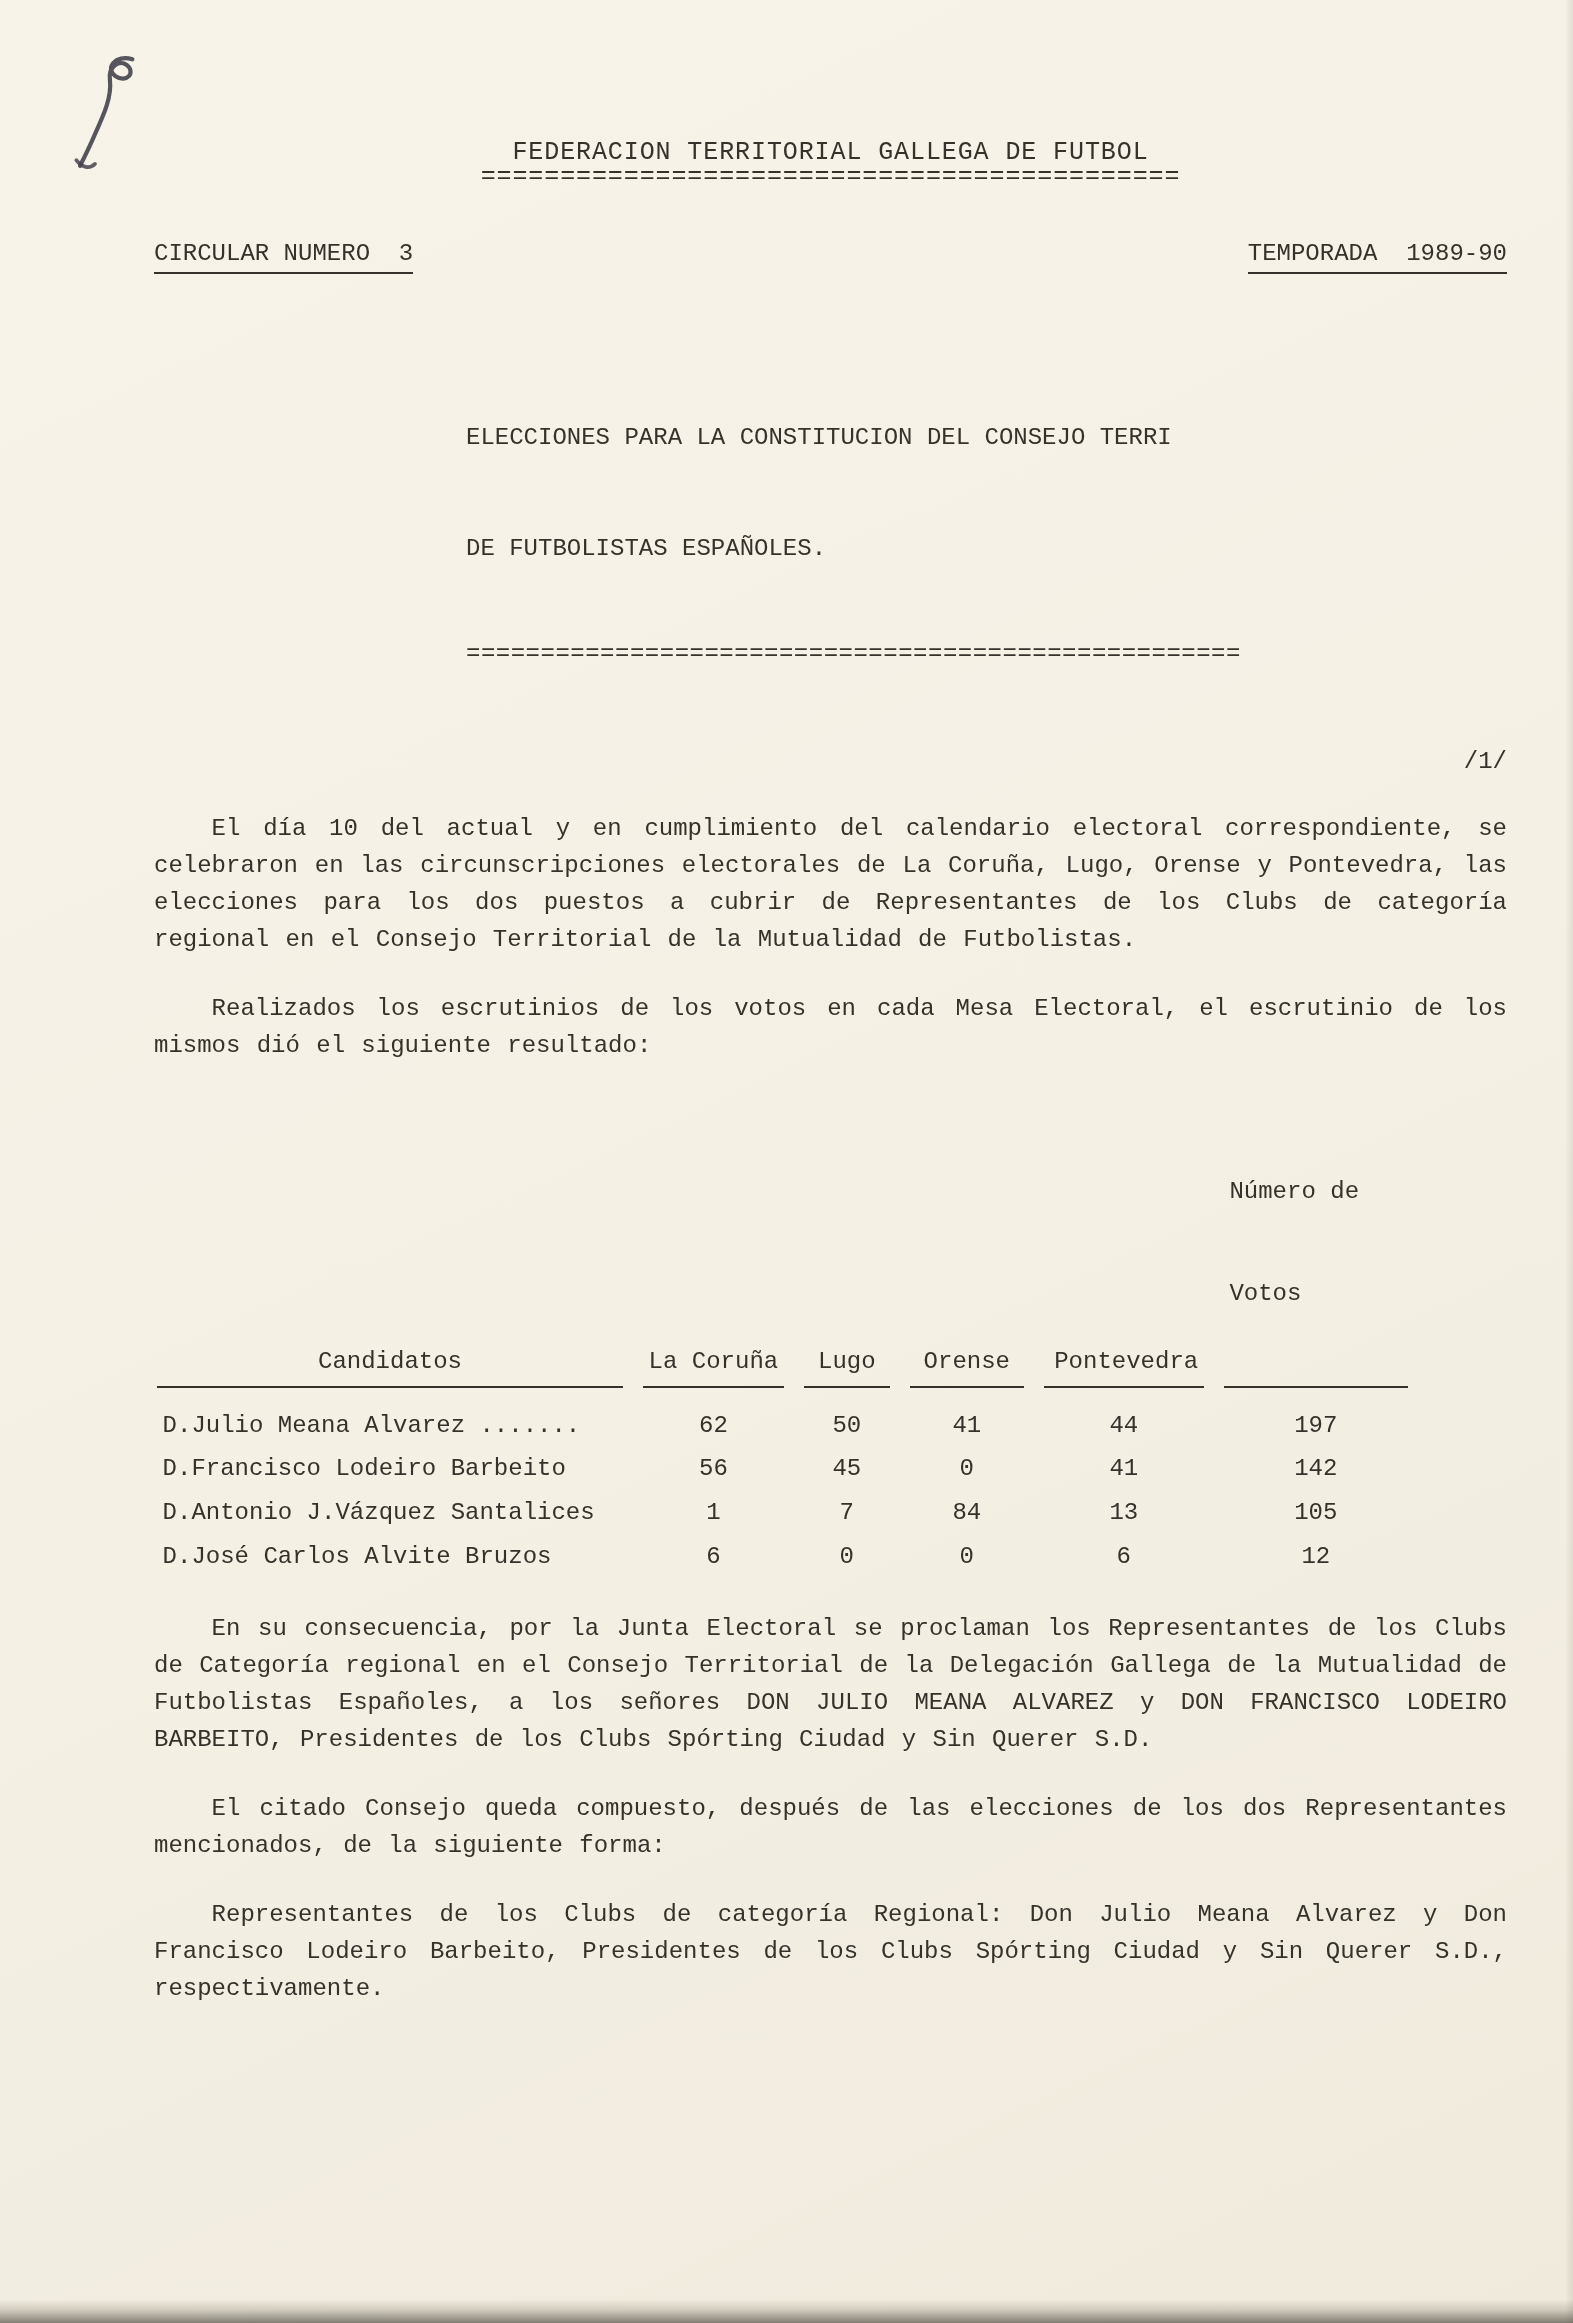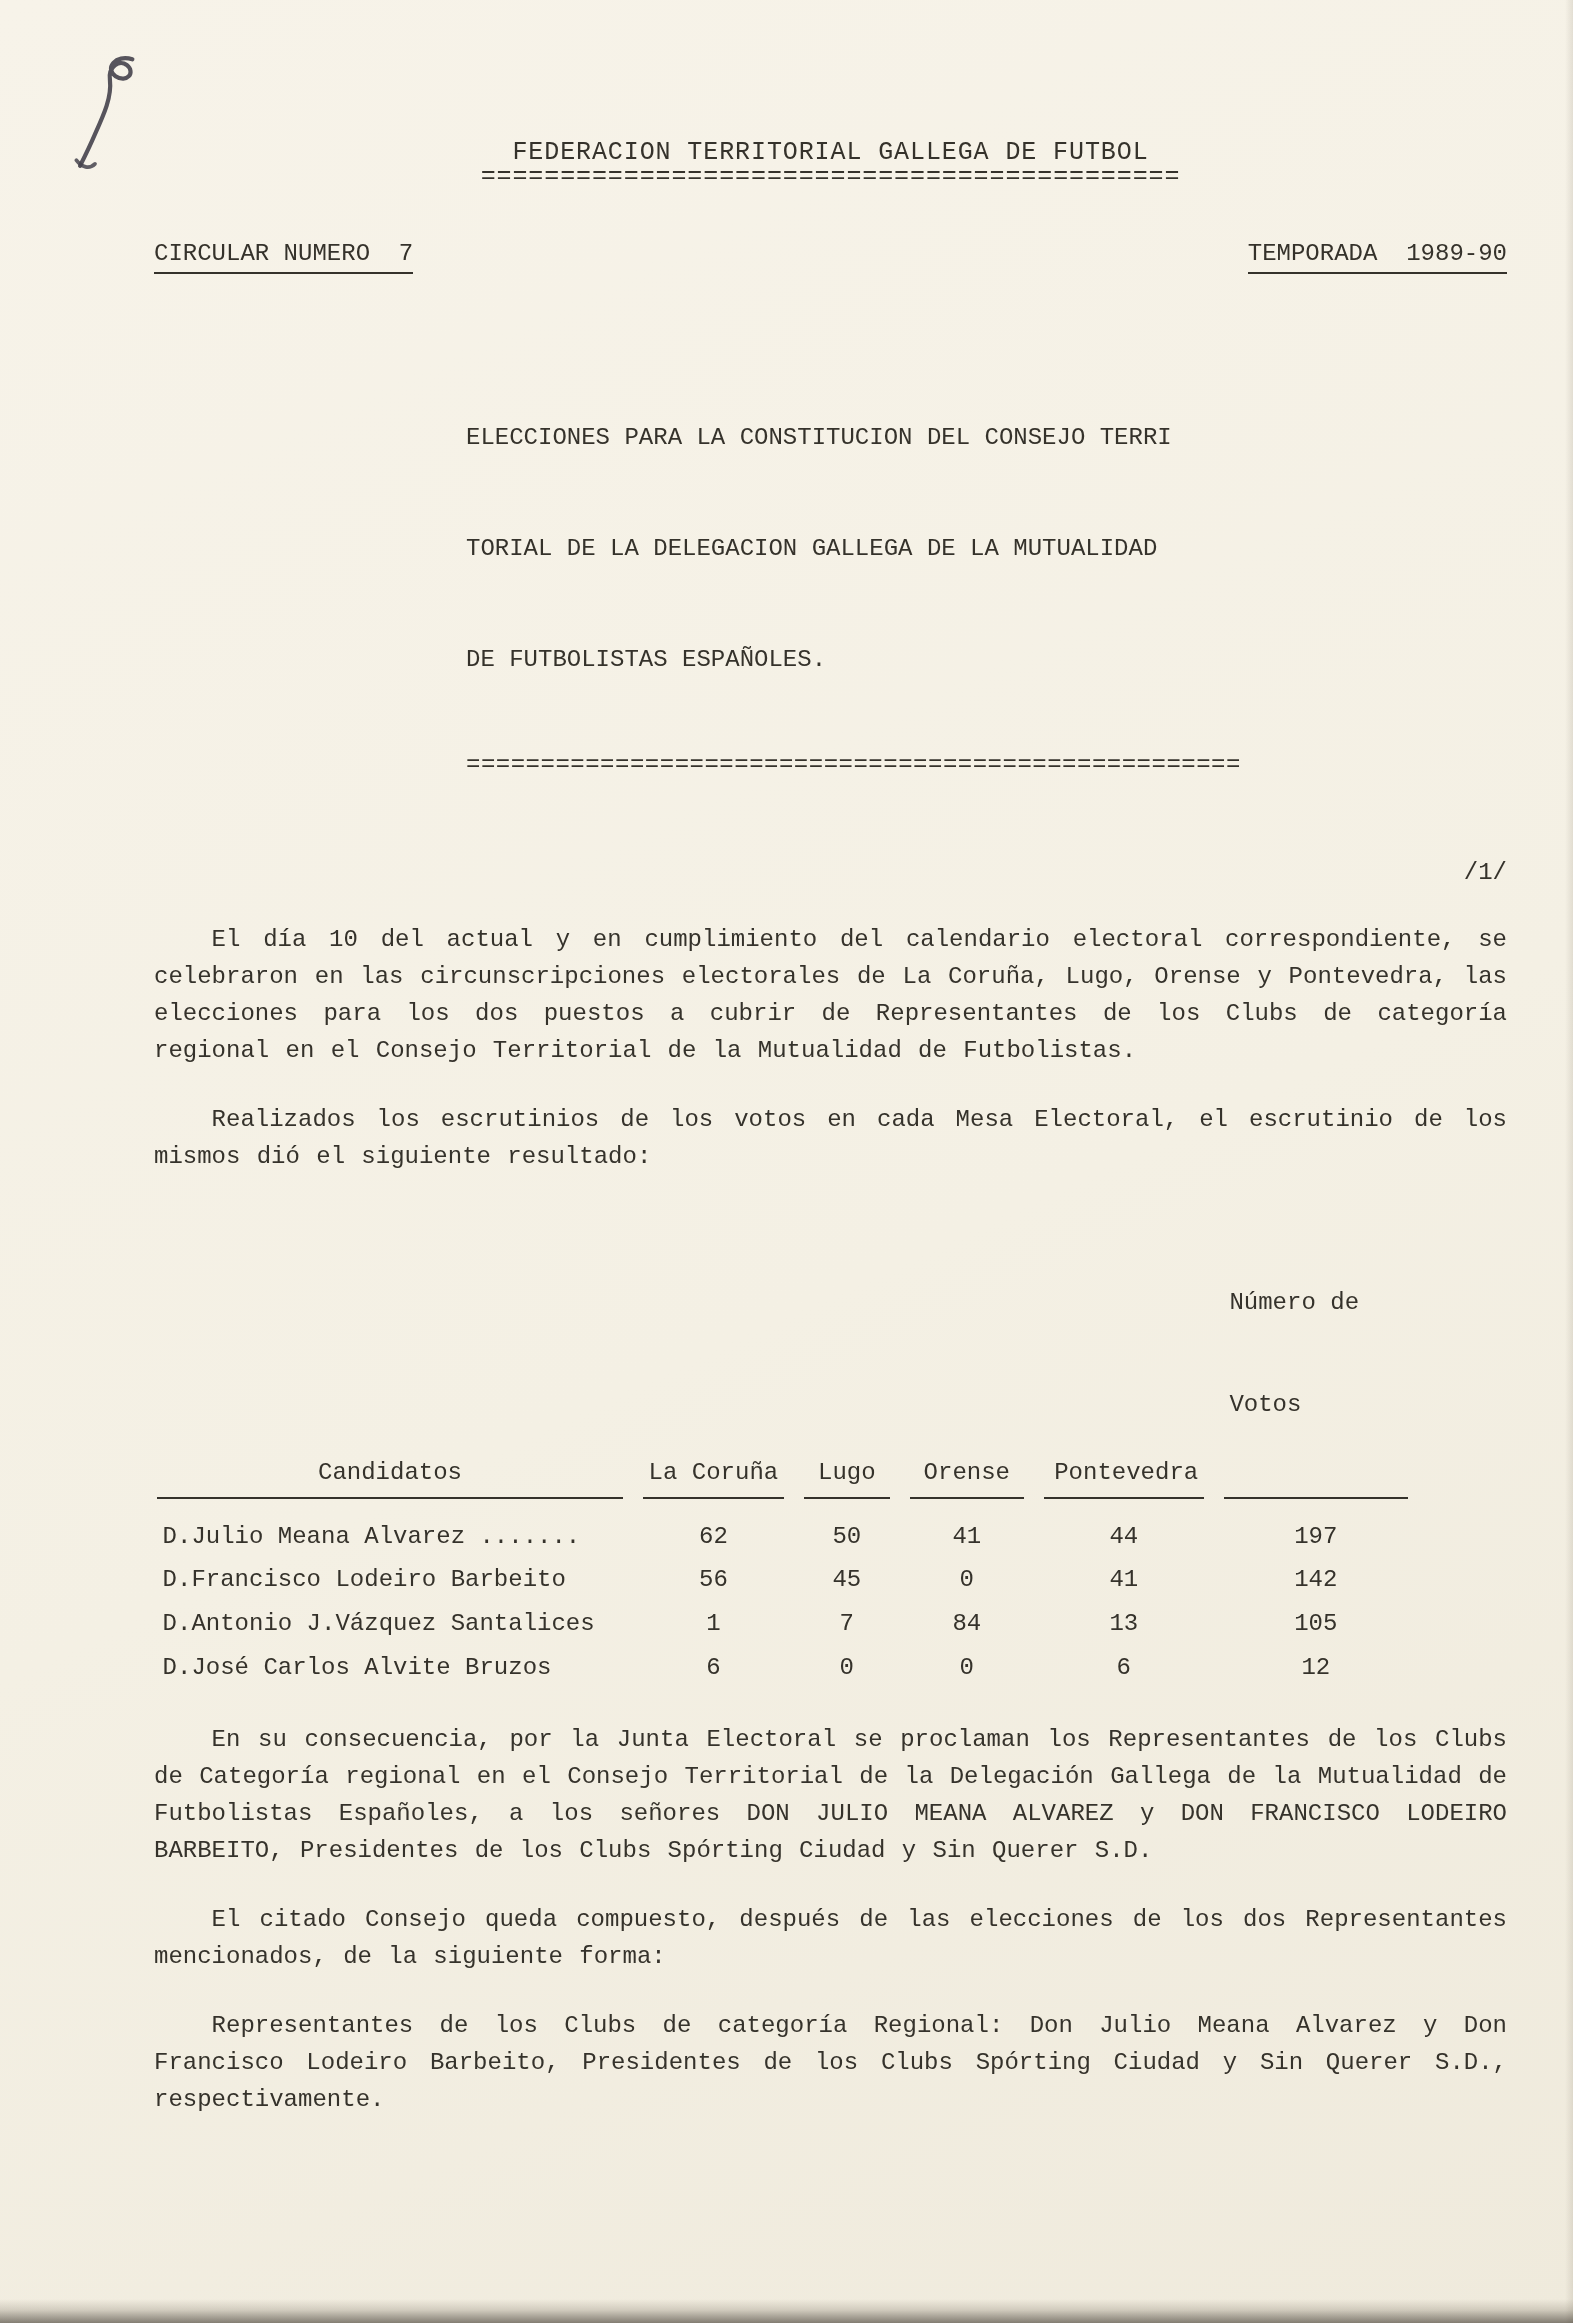--- a/index.html
+++ b/index.html
@@ -130,27 +130,26 @@
     <path d="M70 12 C 52 6, 40 22, 52 30 C 64 38, 74 26, 64 18 C 56 12, 44 20, 46 34 C 48 52, 40 70, 30 92 C 24 106, 18 118, 14 126" fill="none" stroke="#45434c" stroke-width="4.5" stroke-linecap="round" opacity="0.9"></path>
     <path d="M10 120 C 16 128, 24 130, 30 124" fill="none" stroke="#45434c" stroke-width="4" stroke-linecap="round" opacity="0.85"></path>
   </svg>
 
   <div class="content">
 
     <div class="doc-title">FEDERACION TERRITORIAL GALLEGA DE FUTBOL</div>
     <div class="title-underline">============================================</div>
 
     <div class="meta-row">
-      <span class="underlined">CIRCULAR NUMERO  7</span>
+      <span class="underlined">CIRCULAR NUMERO  3</span>
       <span class="underlined">TEMPORADA  1989-90</span>
     </div>
 
     <div class="subject">
       <div>ELECCIONES PARA LA CONSTITUCION DEL CONSEJO TERRI</div>
-      <div>TORIAL DE LA DELEGACION GALLEGA DE LA MUTUALIDAD</div>
       <div>DE FUTBOLISTAS ESPAÑOLES.</div>
       <div class="subject-underline">====================================================</div>
     </div>
 
     <div class="page-marker">/1/</div>
 
     <p class="para first">El día 10 del actual y en cumplimiento del calendario electoral correspondiente, se celebraron en las circunscripciones electorales de La Coruña, Lugo, Orense y Pontevedra, las elecciones para los dos puestos a cubrir de Representantes de los Clubs de categoría regional en el Consejo Territorial de la Mutualidad de Futbolistas.</p>
 
     <p class="para">Realizados los escrutinios de los votos en cada Mesa Electoral, el escrutinio de los mismos dió el siguiente resultado:</p>
 

